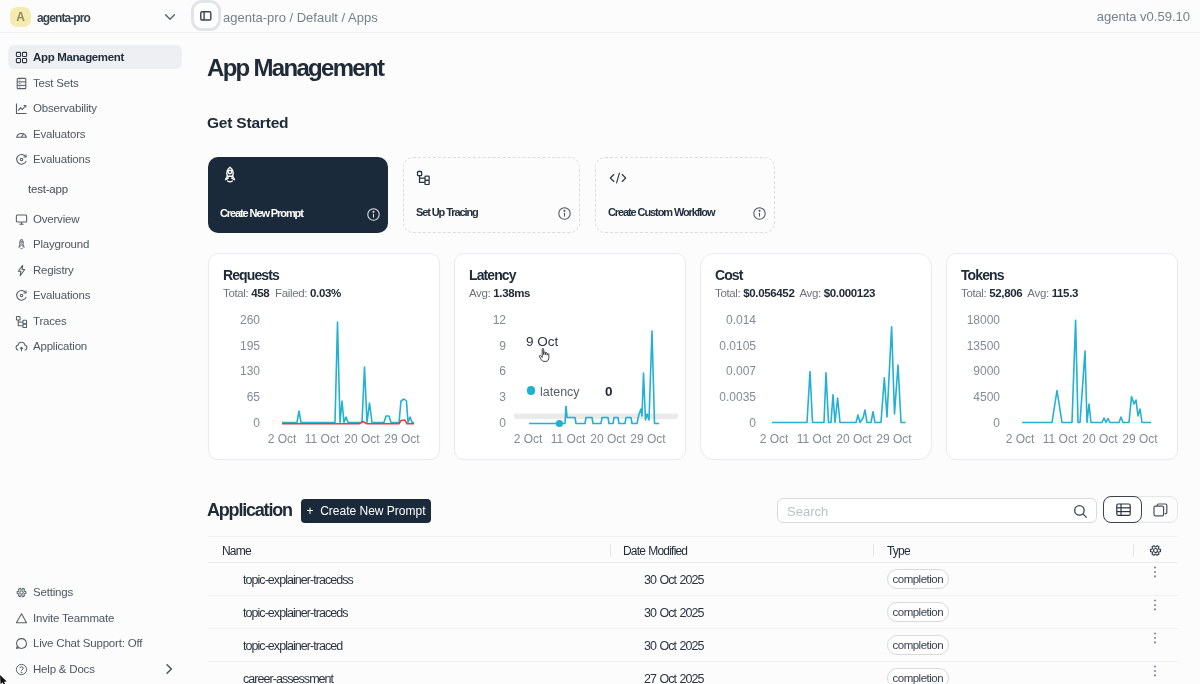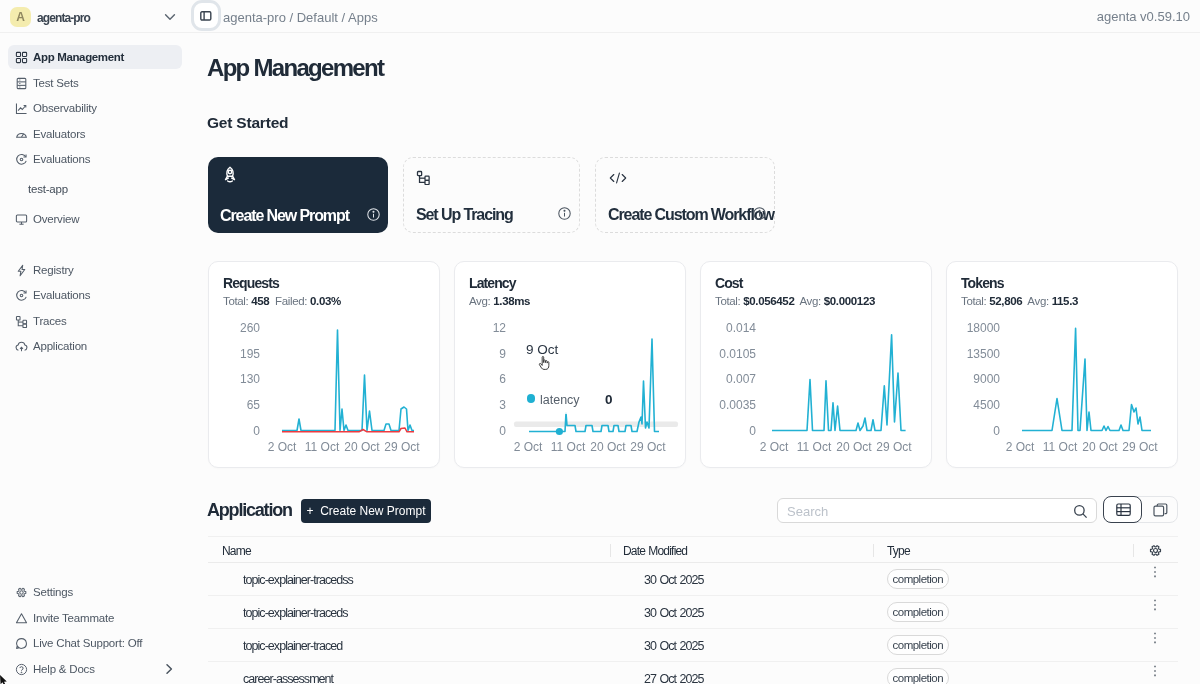--- a/index.html
+++ b/index.html
@@ -23,36 +23,36 @@
 .mi.sel { background:#edeff3; border-radius:6px; }
 .mi.sel .lbl { color:#232e3b; font-weight:bold; letter-spacing:-0.35px; }
 .grouplbl { position:absolute; left:12px; font-size:11.5px; letter-spacing:-0.2px; color:#434d59;padding-left:16px; }
 
 
 #h1 { position:absolute; left:207px; top:54px; font-size:24px; font-weight:bold; letter-spacing:-1.7px; color:#202b38; }
 #getstarted { position:absolute; left:207px; top:114px; font-size:15.5px; font-weight:bold; letter-spacing:-0.2px; color:#202b38; }
 
 .gscard { position:absolute; top:157px; height:76px; border-radius:10px; }
 .gscard .titlerow { position:absolute; left:12px; bottom:9.5px; right:8px; height:18px; }
-.gscard .t { position:absolute; left:0; top:1px; font-size:16px; font-weight:bold; letter-spacing:-1.1px; white-space:nowrap; }
+.gscard .t { position:absolute; left:0; top:1px; font-size:11px; font-weight:bold; letter-spacing:-1.1px; white-space:nowrap; }
 .gscard .info { position:absolute; right:0px; top:2px; width:13px; height:13px; }
 #gs1 { left:208px; width:180px; background:#1b2a3a; }
 #gs1 .t { color:#fff; }
 #gs2 { left:403px; width:177px; border:1px dashed #dcdcdc; }
 #gs3 { left:595px; width:180px; border:1px dashed #dcdcdc; }
 #gs2 .t, #gs3 .t { color:#222f3d; }
 .gscard .bigico { position:absolute; left:12px; top:10px; width:20px; height:20px; }
 
 
-.stat { position:absolute; top:261px; width:232px; height:207px; background:#fff; border:1px solid #eaebee; border-radius:10px; box-shadow:0 1px 2px rgba(0,0,0,.02); }
+.stat { position:absolute; top:253px; width:232px; height:207px; background:#fff; border:1px solid #eaebee; border-radius:10px; box-shadow:0 1px 2px rgba(0,0,0,.02); }
 .stat .title { position:absolute; left:14px; top:13px; font-size:14px; font-weight:bold; letter-spacing:-0.9px; color:#202b38; }
 .stat .sub { position:absolute; left:14px; top:32.5px; font-size:11.5px; letter-spacing:-0.35px; color:#6a7480; }
 .stat .sub b { color:#202b38; }
 .stat svg.chart { position:absolute; left:0; top:0; }
-#stat1 { left:208px; } #stat2 { left:454px; } #stat3 { left:700px; } #stat4 { left:946px; }
+#stat1 { left:208px; } #stat2 { left:454px; } #stat3 { left:700px;border-radius:14px; } #stat4 { left:946px; }
 
 
 #apph { position:absolute; left:207px; top:500px; font-size:18px; font-weight:bold; letter-spacing:-1.2px; color:#202b38; }
 #newbtn { position:absolute; left:301px; top:499px; width:130px; height:24px; background:#1b2a3a; border-radius:4px; color:#fff; font-size:12px; text-align:center; line-height:24px; }
 #search { position:absolute; left:777px; top:498px; width:320px; height:25px; border:1px solid #d9d9d9; border-radius:6px; background:#fff; }
 #search .ph { position:absolute; left:9px; top:5px; font-size:13px; color:#bcc2ca; }
 #search svg { position:absolute; right:8px; top:5px; }
 #seg { position:absolute; left:1103px; top:496px; width:75px; height:27px; border:1px solid #e4e6e9; border-radius:8px; background:#fcfcfc; }
 #seg .s1 { position:absolute; left:-1px; top:-1px; width:39px; height:27px; border:1px solid #39424e; border-radius:8px; background:#fff; }
 
@@ -142,20 +142,32 @@
   <div class="grouplbl" style="top:150px">test-app</div>
   <div class="mi" style="top:173.5px">
     <svg class="ico" viewBox="0 0 16 16">
         <g fill="none" stroke="#545e6a" stroke-width="1.3">
           <rect x="1.7" y="2.5" width="12.6" height="8.6" rx="1.2"></rect>
           <line x1="5.4" y1="13.8" x2="10.6" y2="13.8"></line>
           <line x1="8" y1="11.1" x2="8" y2="13.8"></line>
         </g>
       </svg>
     <div class="lbl">Overview</div>
+  </div>
+  <div class="mi" style="top:199px">
+    <svg class="ico" viewBox="0 0 16 16">
+        <g fill="none" stroke="#545e6a" stroke-width="1.2">
+          <path d="M8 1.2 C9.9 2.7 10.7 5.4 9.9 8.6 L6.1 8.6 C5.3 5.4 6.1 2.7 8 1.2 Z"></path>
+          <circle cx="8" cy="5" r="1.2"></circle>
+          <path d="M6.1 8.6 L4.6 11.4 L6.6 10.4"></path>
+          <path d="M9.9 8.6 L11.4 11.4 L9.4 10.4"></path>
+          <path d="M6.6 12.6 Q8 13.6 9.4 12.6"></path>
+        </g>
+      </svg>
+    <div class="lbl">Playground</div>
   </div>
   <div class="mi" style="top:224.5px">
     <svg class="ico" viewBox="0 0 16 16">
         <path d="M9.5 1.5 L4 9 L7.2 9 L6.3 14.5 L12 6.7 L8.7 6.7 Z" fill="none" stroke="#545e6a" stroke-width="1.3" stroke-linejoin="round"></path>
       </svg>
     <div class="lbl">Registry</div>
   </div>
   <div class="mi" style="top:250px">
     <svg class="ico" viewBox="0 0 16 16">
         <g fill="none" stroke="#545e6a" stroke-width="1.3">

